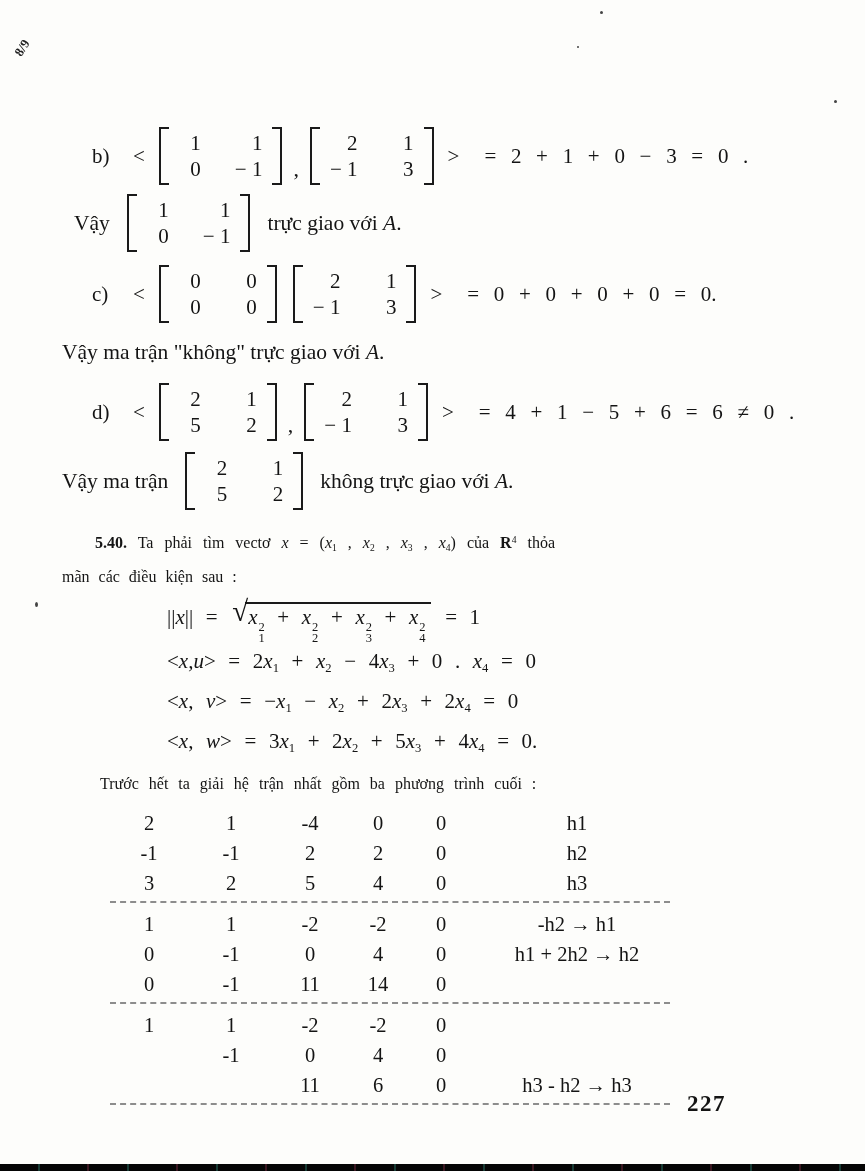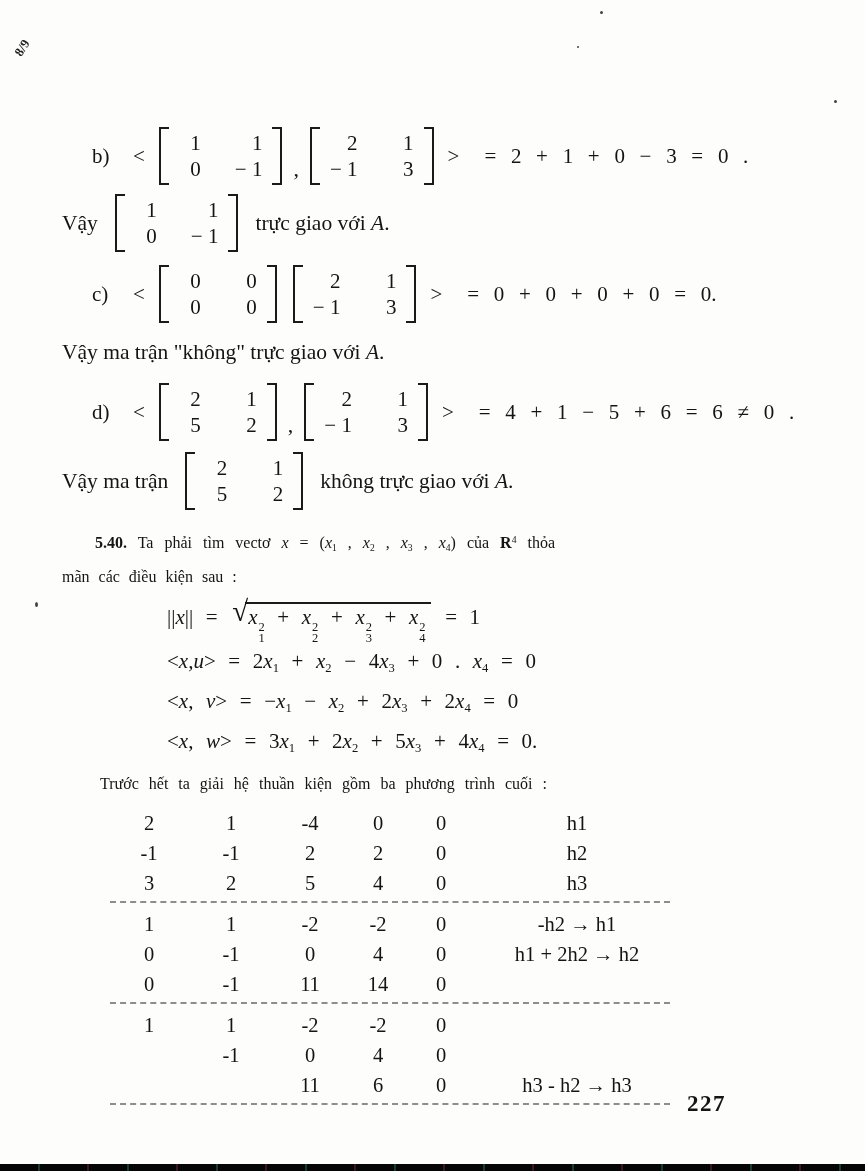--- a/index.html
+++ b/index.html
@@ -17,21 +17,21 @@
   .mcomma{align-self:flex-end;margin-bottom:6px;font-size:22px;}
   .matrix{display:inline-flex;align-items:stretch;margin:0 5px;}
   .mbr{width:8px;}
   .bl{border-left:2.5px solid #1a1a1a;border-top:2.5px solid #1a1a1a;border-bottom:2.5px solid #1a1a1a;}
   .br{border-right:2.5px solid #1a1a1a;border-top:2.5px solid #1a1a1a;border-bottom:2.5px solid #1a1a1a;}
   .mbody{display:grid;grid-template-columns:auto auto;column-gap:34px;
     padding:3px 10px;font-size:21px;line-height:26px;}
   .mcell{text-align:right;min-width:22px;white-space:nowrap;}
   .result{margin-left:16px;word-spacing:0.45em;white-space:nowrap;}
   .concl{gap:12px;font-size:21.5px;}
-  .concl-b{margin-top:6px;height:58px;}
+  .concl-b{margin-top:6px;height:58px;margin-left:12px;}
   .line-c{margin-top:10px;}
   .concl-c{margin-top:12px;height:28px;}
   .line-d{margin-top:14px;}
   .concl-d{margin-top:8px;height:58px;align-items:center;}
   .para{font-size:16px;line-height:25px;}
   .p540-1{margin-top:20px;text-indent:33px;word-spacing:7px;}
   .p540-2{margin-top:9px;word-spacing:5px;}
   .eq{margin-left:105px;font-size:21px;word-spacing:0.35em;white-space:nowrap;}
   .eq1{margin-top:13px;height:36px;}
   .eqn{margin-top:11px;height:29px;}
@@ -203,21 +203,21 @@
               <span>3</span>
             </span> + <i>x</i><span class="ss">
               <span>2</span>
               <span>4</span>
             </span></span>
         </span> = 1</div>
     <div class="eq eqn">&lt;<i>x,u</i>&gt; = 2<i>x</i><sub>1</sub> + <i>x</i><sub>2</sub> − 4<i>x</i><sub>3</sub> + 0 . <i>x</i><sub>4</sub> = 0</div>
     <div class="eq eqn">&lt;<i>x</i>, <i>v</i>&gt; = −<i>x</i><sub>1</sub> − <i>x</i><sub>2</sub> + 2<i>x</i><sub>3</sub> + 2<i>x</i><sub>4</sub> = 0</div>
     <div class="eq eqn">&lt;<i>x</i>, <i>w</i>&gt; = 3<i>x</i><sub>1</sub> + 2<i>x</i><sub>2</sub> + 5<i>x</i><sub>3</sub> + 4<i>x</i><sub>4</sub> = 0.</div>
 
-    <div class="para intro">Trước hết ta giải hệ thuần kiện gồm ba phương trình cuối :</div>
+    <div class="para intro">Trước hết ta giải hệ trận nhất gồm ba phương trình cuối :</div>
 
     <div class="table">
         <div class="tgroup">
           <div class="trow">
             <span class="tcell c0">2</span>
             <span class="tcell c1">1</span>
             <span class="tcell c2">-4</span>
             <span class="tcell c3">0</span>
             <span class="tcell c4">0</span>
             <span class="tcell c5">h1</span>

